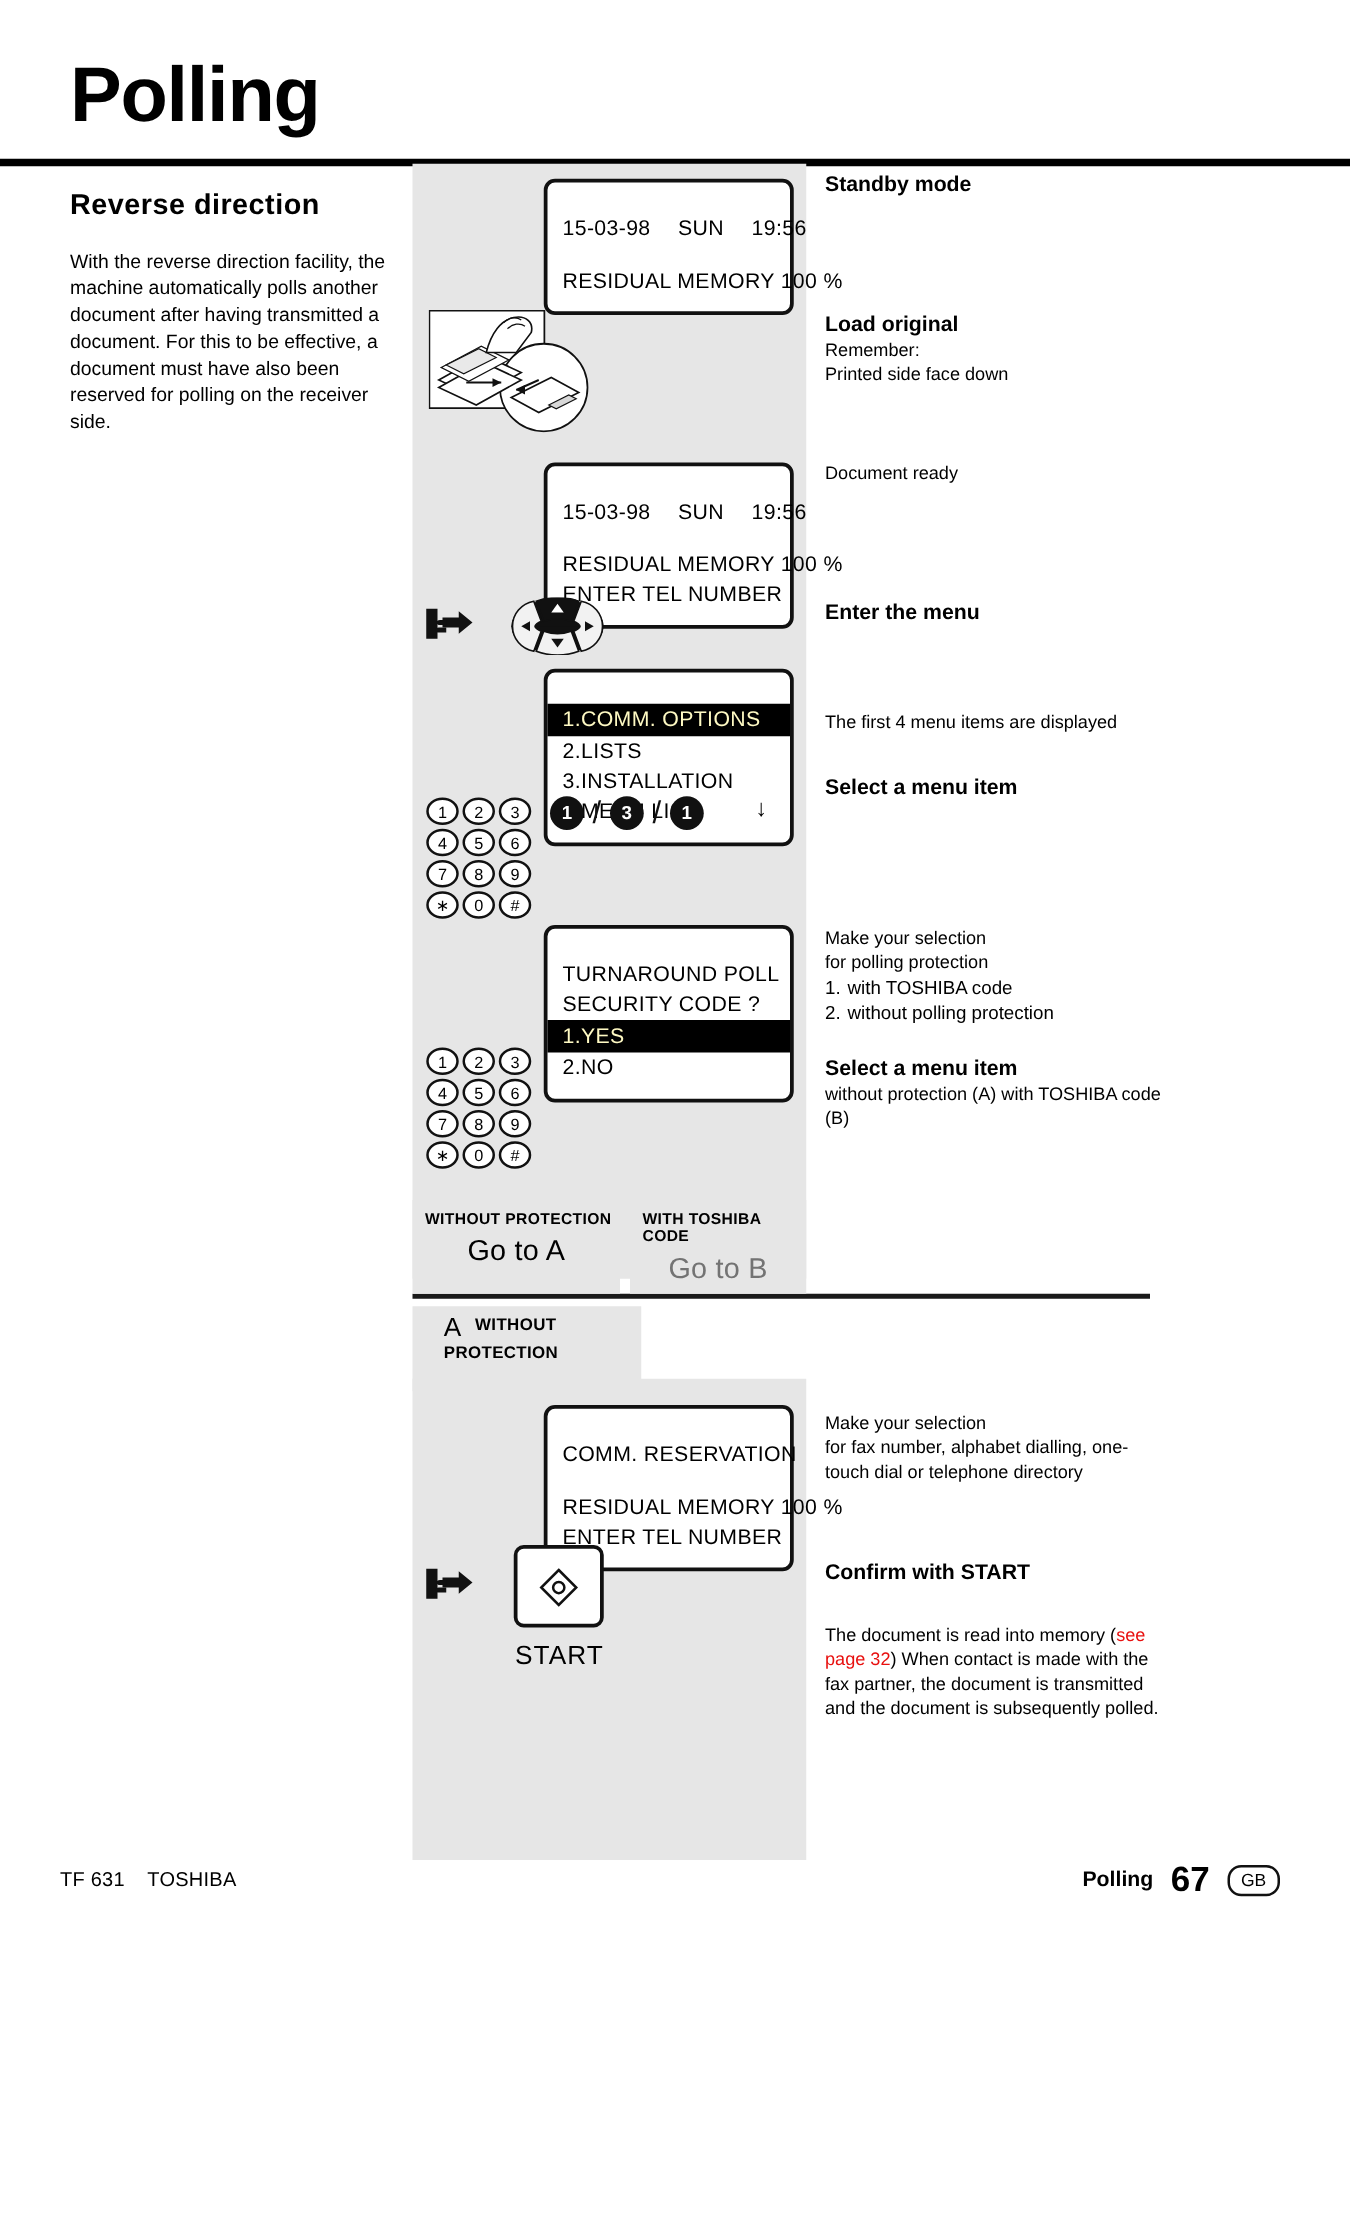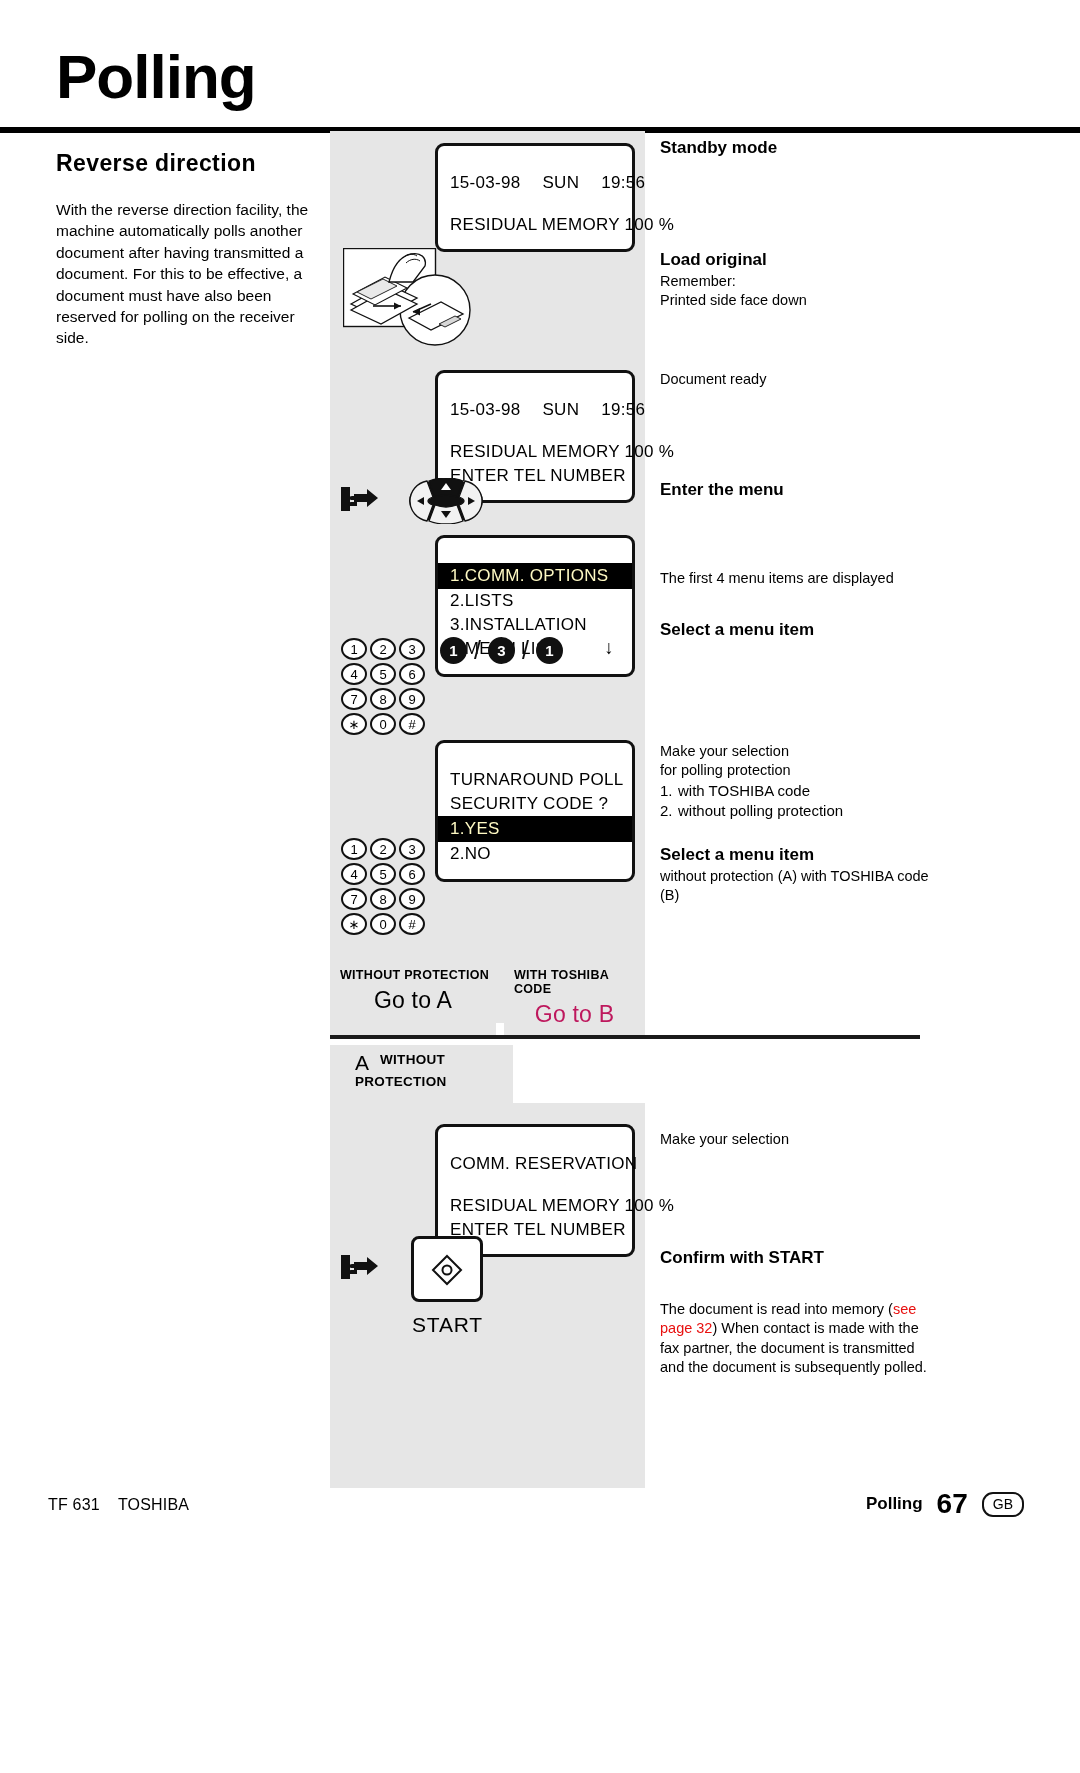--- a/index.html
+++ b/index.html
@@ -120,21 +120,21 @@
   }
   #branch-a { left: 330px; top: 960px; width: 166px; height: 75px; }
   #branch-b { left: 504px; top: 960px; width: 141px; height: 75px; }
   .branch .cap {
     font-size: 12.5px; font-weight: 700; letter-spacing: .3px;
     padding: 8px 0 0 10px;
   }
   .branch .go {
     font-size: 23px; text-align: center; margin-top: 5px; letter-spacing: .2px;
   }
-  .branch .go.red { color: #be185d; }
+  .branch .go.red { color: #737373; }
 
   
   #tag-a { position: absolute; left: 355px; top: 1052px; }
   #tag-a .letter { font-size: 21px; float: left; margin-right: 11px; line-height: 1.05; }
   #tag-a .txt { font-size: 13.5px; font-weight: 700; line-height: 1.22; letter-spacing: .3px; }
 
   
   .startkey {
     position: absolute; left: 411px; top: 1236px;
     width: 72px; height: 66px;
@@ -405,20 +405,21 @@
     </ol>
   </div>
 
   <div class="ann" style="top:845px;">
     <div class="h">Select a menu item</div>
     <div class="t">without protection (A) with TOSHIBA code (B)</div>
   </div>
 
   <div class="ann" style="top:1130px;">
     <div class="t">Make your selection</div>
+    <div class="t">for fax number, alphabet dialling, one-touch dial or telephone directory</div>
   </div>
 
   <div class="ann" style="top:1248px;">
     <div class="h">Confirm with START</div>
   </div>
   <div class="ann" style="top:1300px;">
     <div class="t">
       <span>The document is read into memory (</span><span class="red">see page 32</span><span>)</span>
       <span>When contact is made with the fax partner, the document is transmitted and the document is subsequently polled.</span>
     </div>

